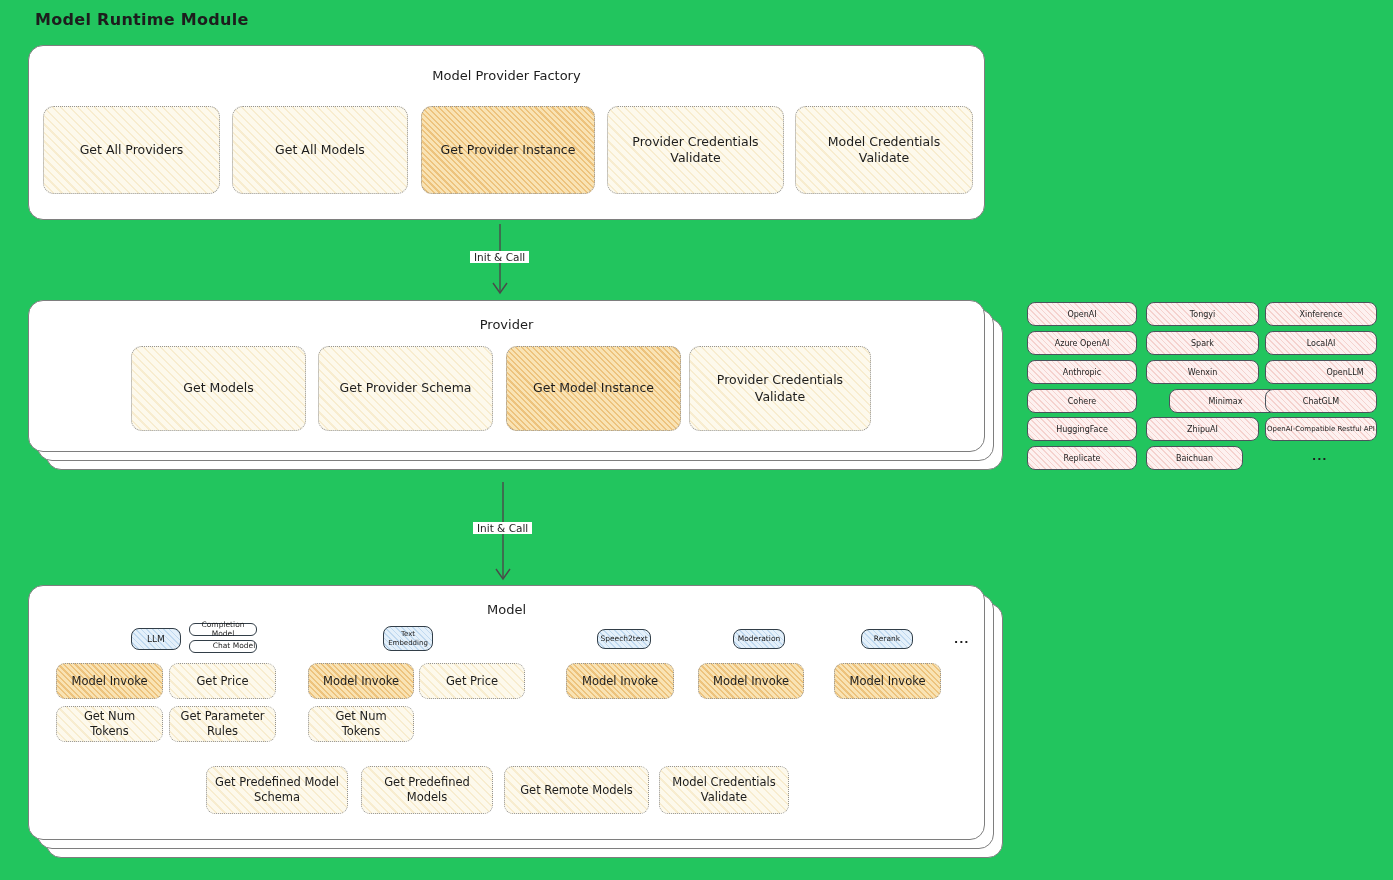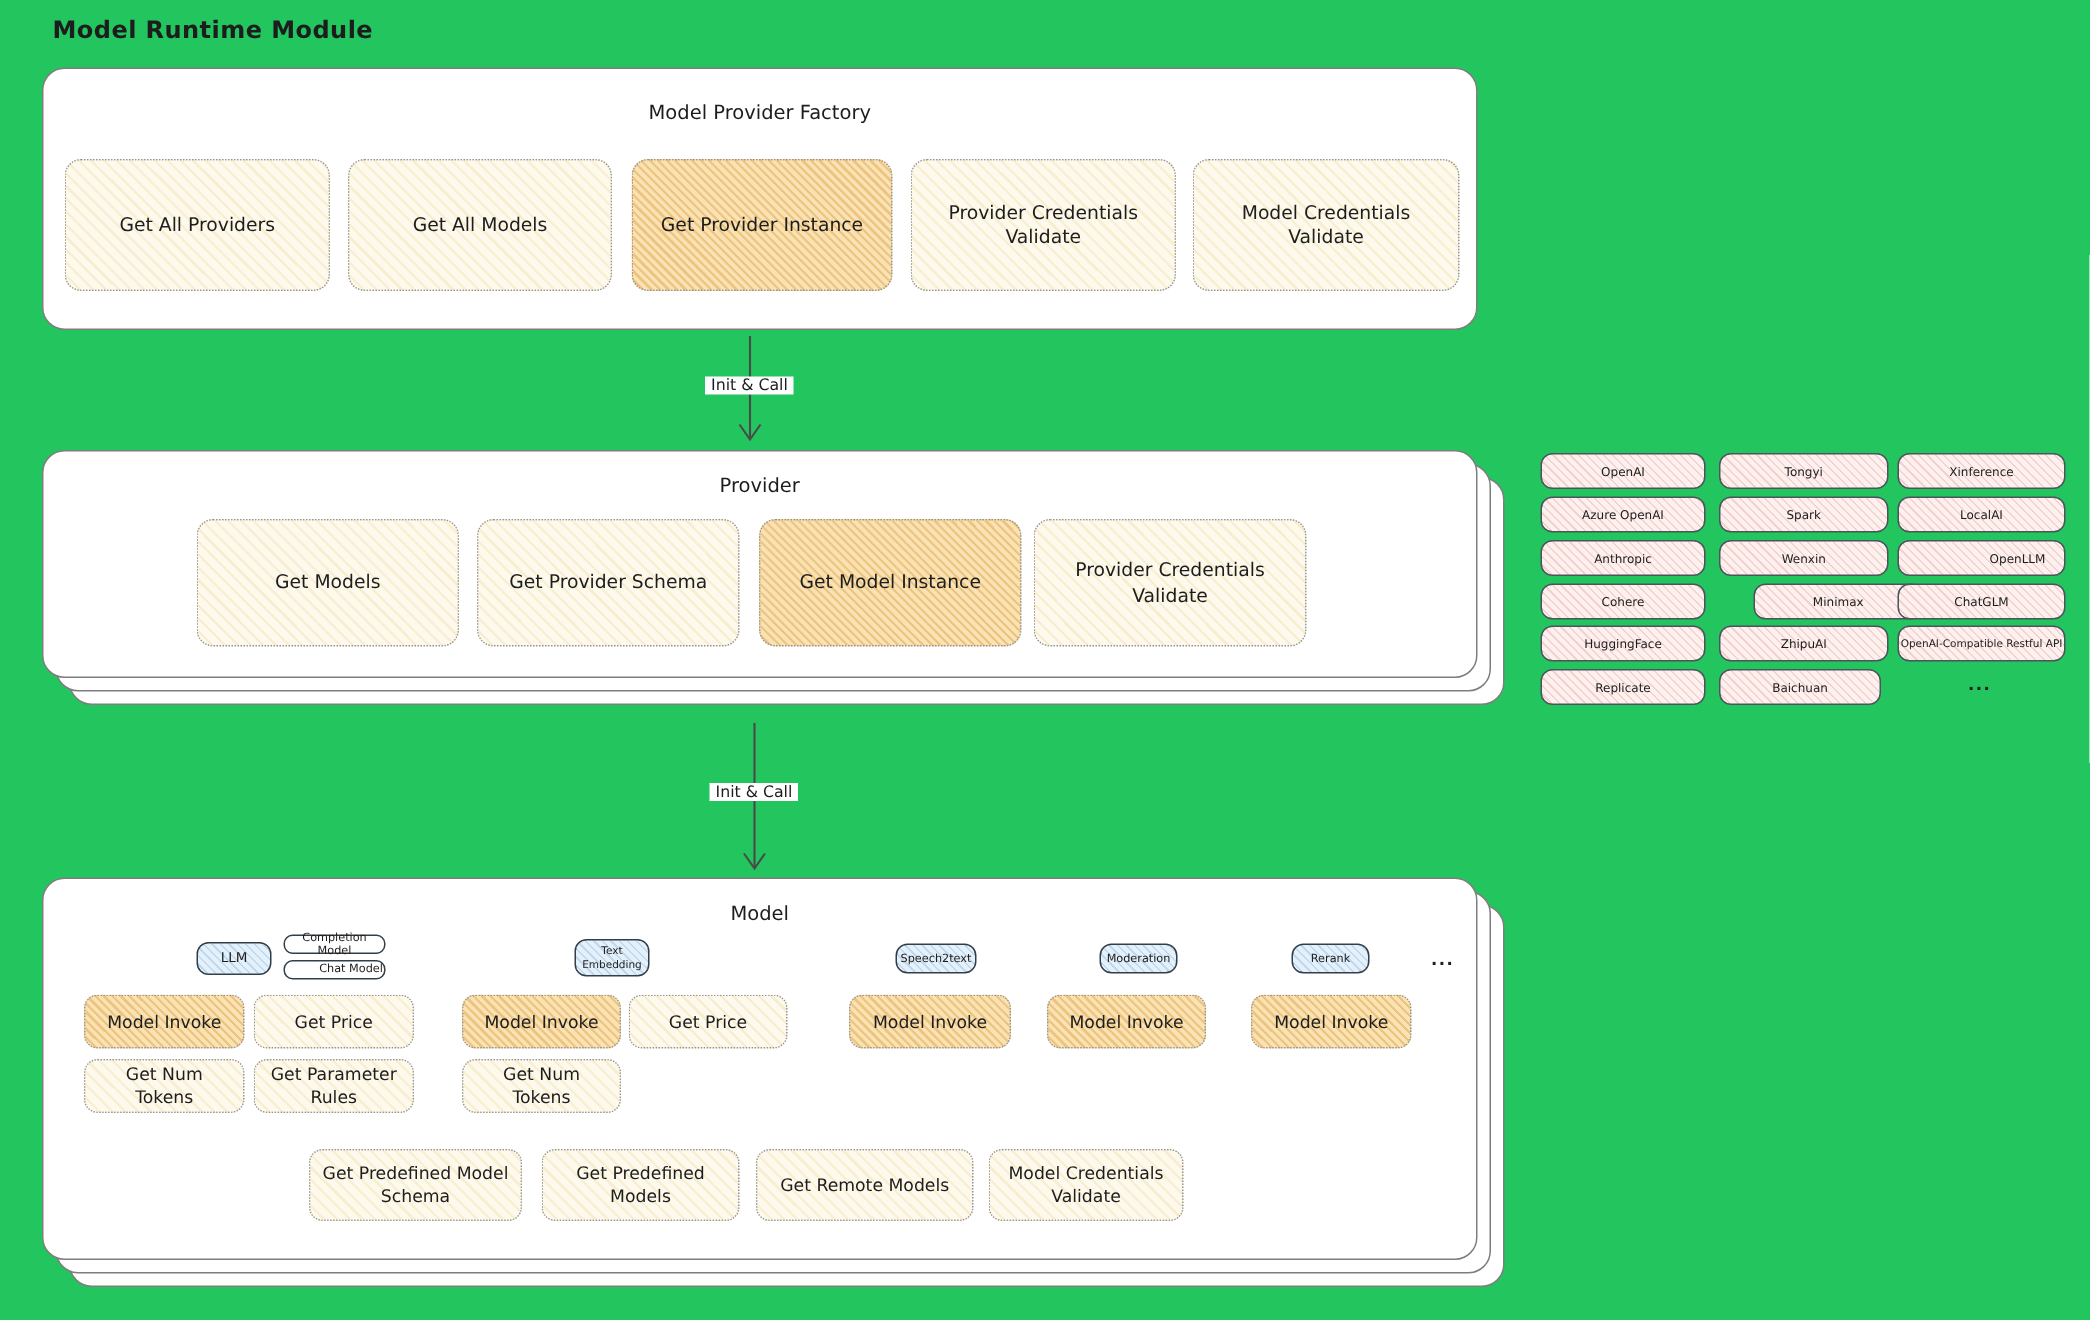--- a/index.html
+++ b/index.html
@@ -93,21 +93,21 @@
 
   <div class="chip" style="left:1027px;top:389px;width:110px;height:24px;">Cohere</div>
   <div class="chip" style="left:1146px;top:389px;width:113px;height:24px;margin-left:23px;">Minimax</div>
   <div class="chip" style="left:1265px;top:389px;width:112px;height:24px;">ChatGLM</div>
 
   <div class="chip" style="left:1027px;top:417px;width:110px;height:24px;">HuggingFace</div>
   <div class="chip" style="left:1146px;top:417px;width:113px;height:24px;">ZhipuAI</div>
   <div class="chip tiny" style="left:1265px;top:417px;width:112px;height:24px;">OpenAI-Compatible Restful API</div>
 
   <div class="chip" style="left:1027px;top:446px;width:110px;height:24px;">Replicate</div>
-  <div class="chip" style="left:1146px;top:446px;width:108px;height:24px;">Baichuan</div>
+  <div class="chip" style="left:1146px;top:446px;width:97px;height:24px;">Baichuan</div>
   <div class="ellipsis" style="left:1312px;top:450px;">...</div>
 
   <svg class="arrow" style="left:492px;top:482px;" width="22" height="100" viewBox="0 0 22 100">
     <line x1="11" y1="0" x2="11" y2="96" stroke="#4a4a4a" stroke-width="1.4"></line>
     <polyline points="4,87 11,97 18,87" fill="none" stroke="#4a4a4a" stroke-width="1.4"></polyline>
   </svg>
   <div class="arrow-label" style="left:473px;top:522px;">Init &amp; Call</div>
 
   <div class="panel-wrap" style="left:28px;top:585px;width:957px;height:255px;">
     <div class="layer l3"></div>

